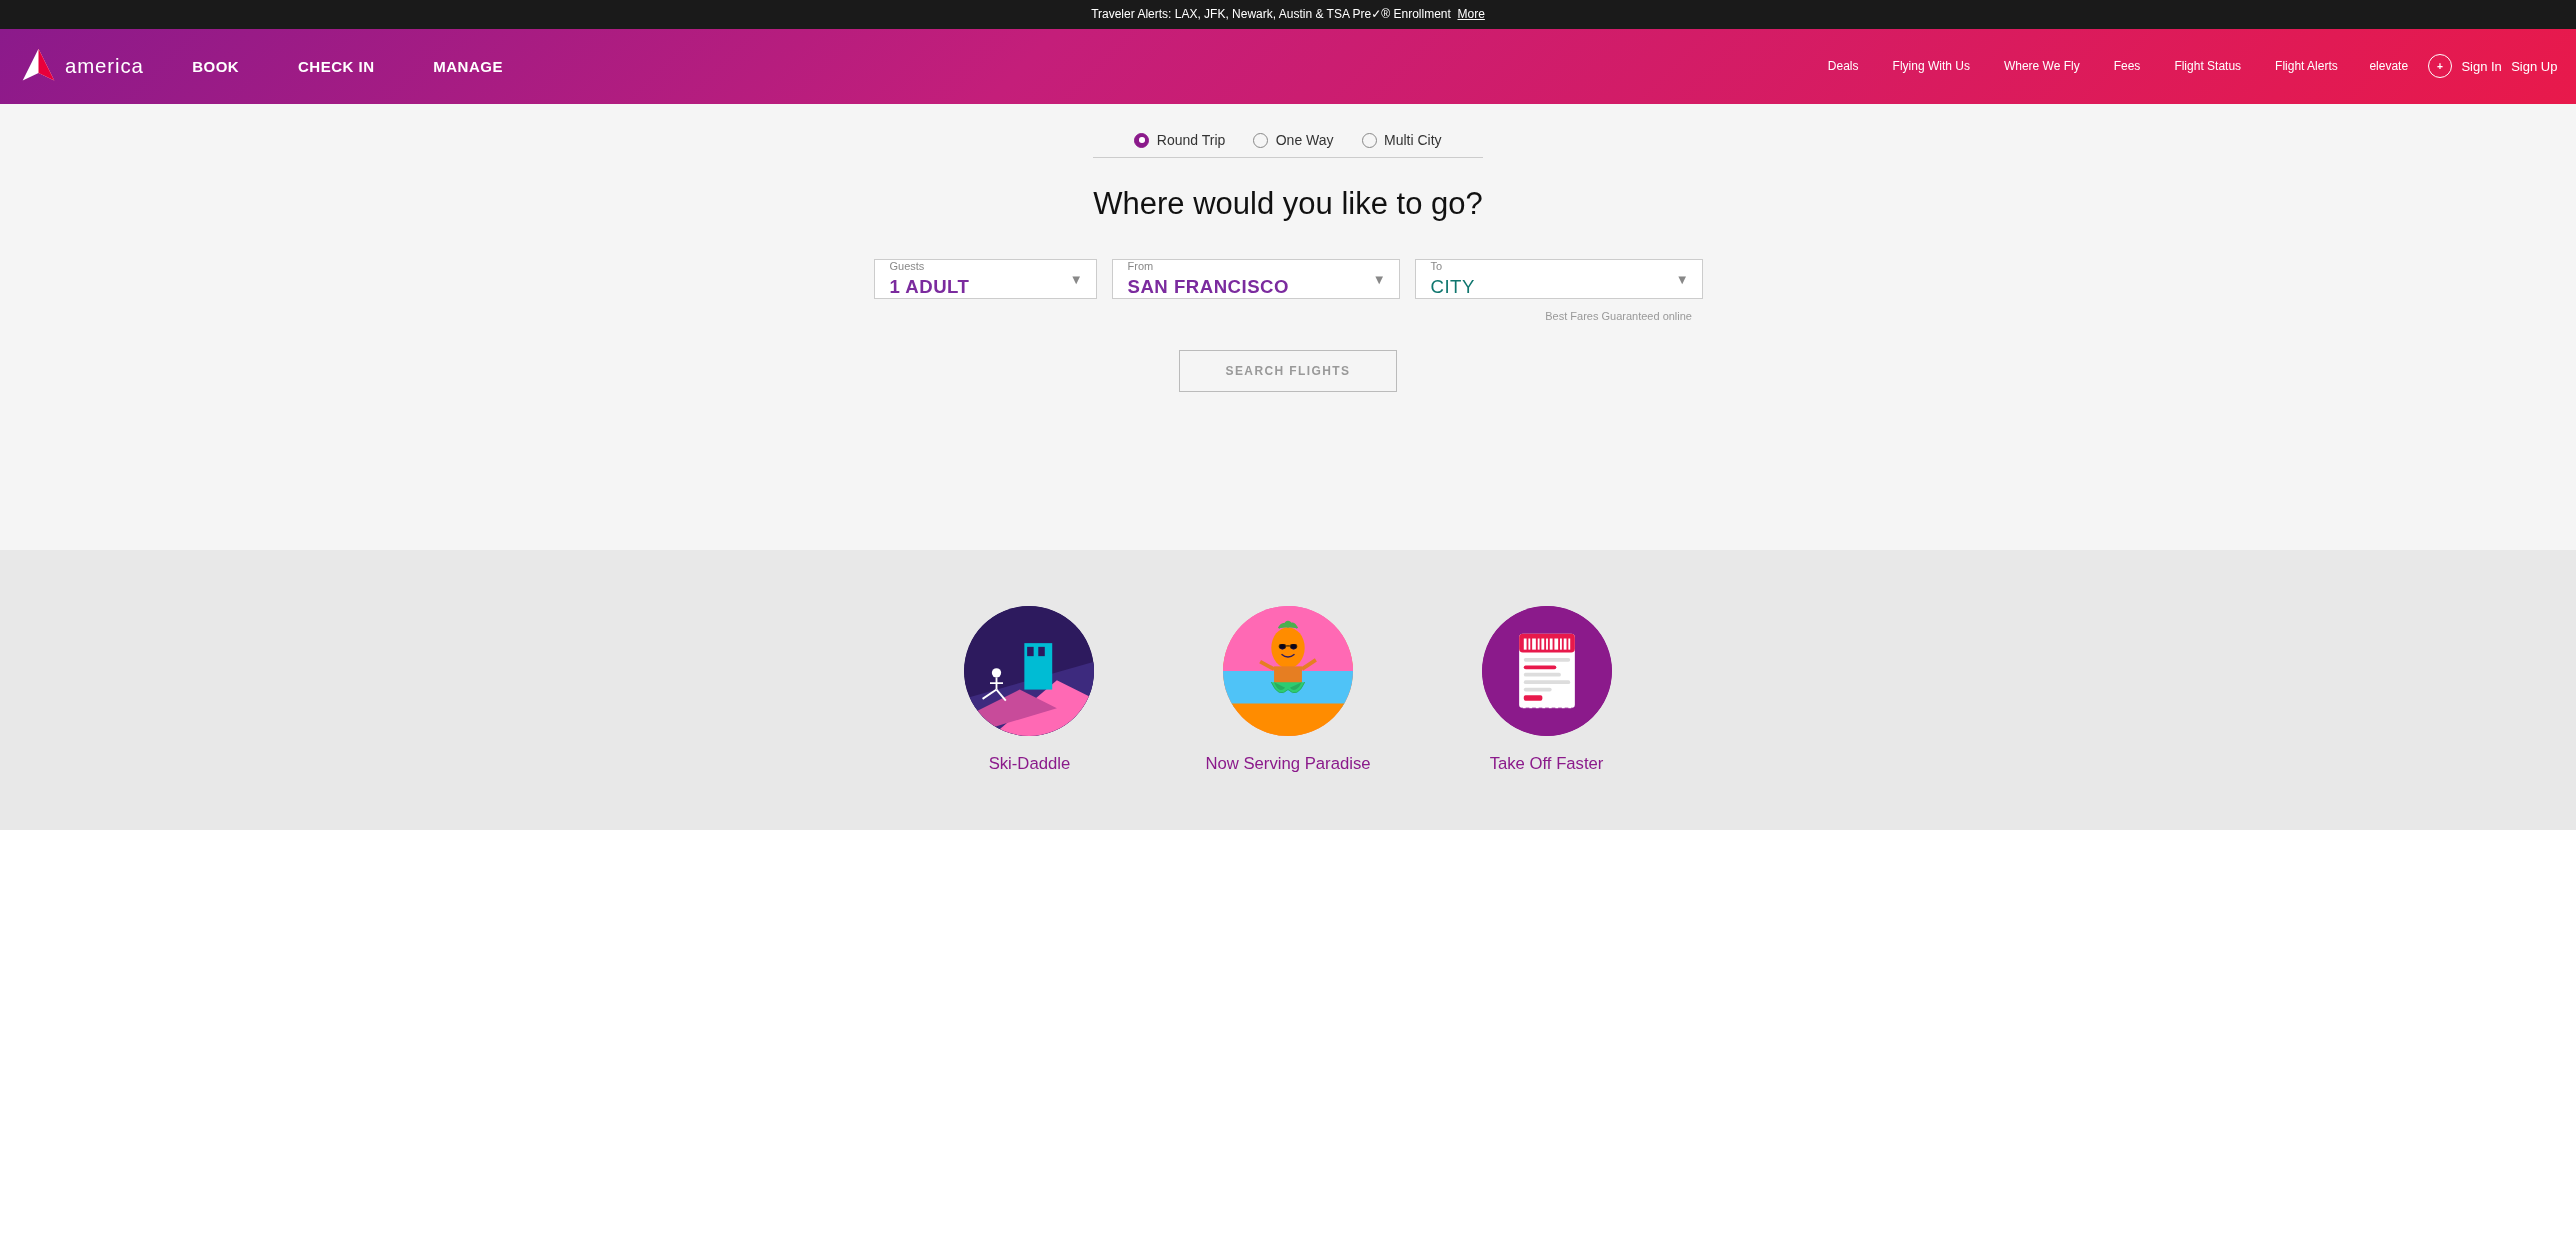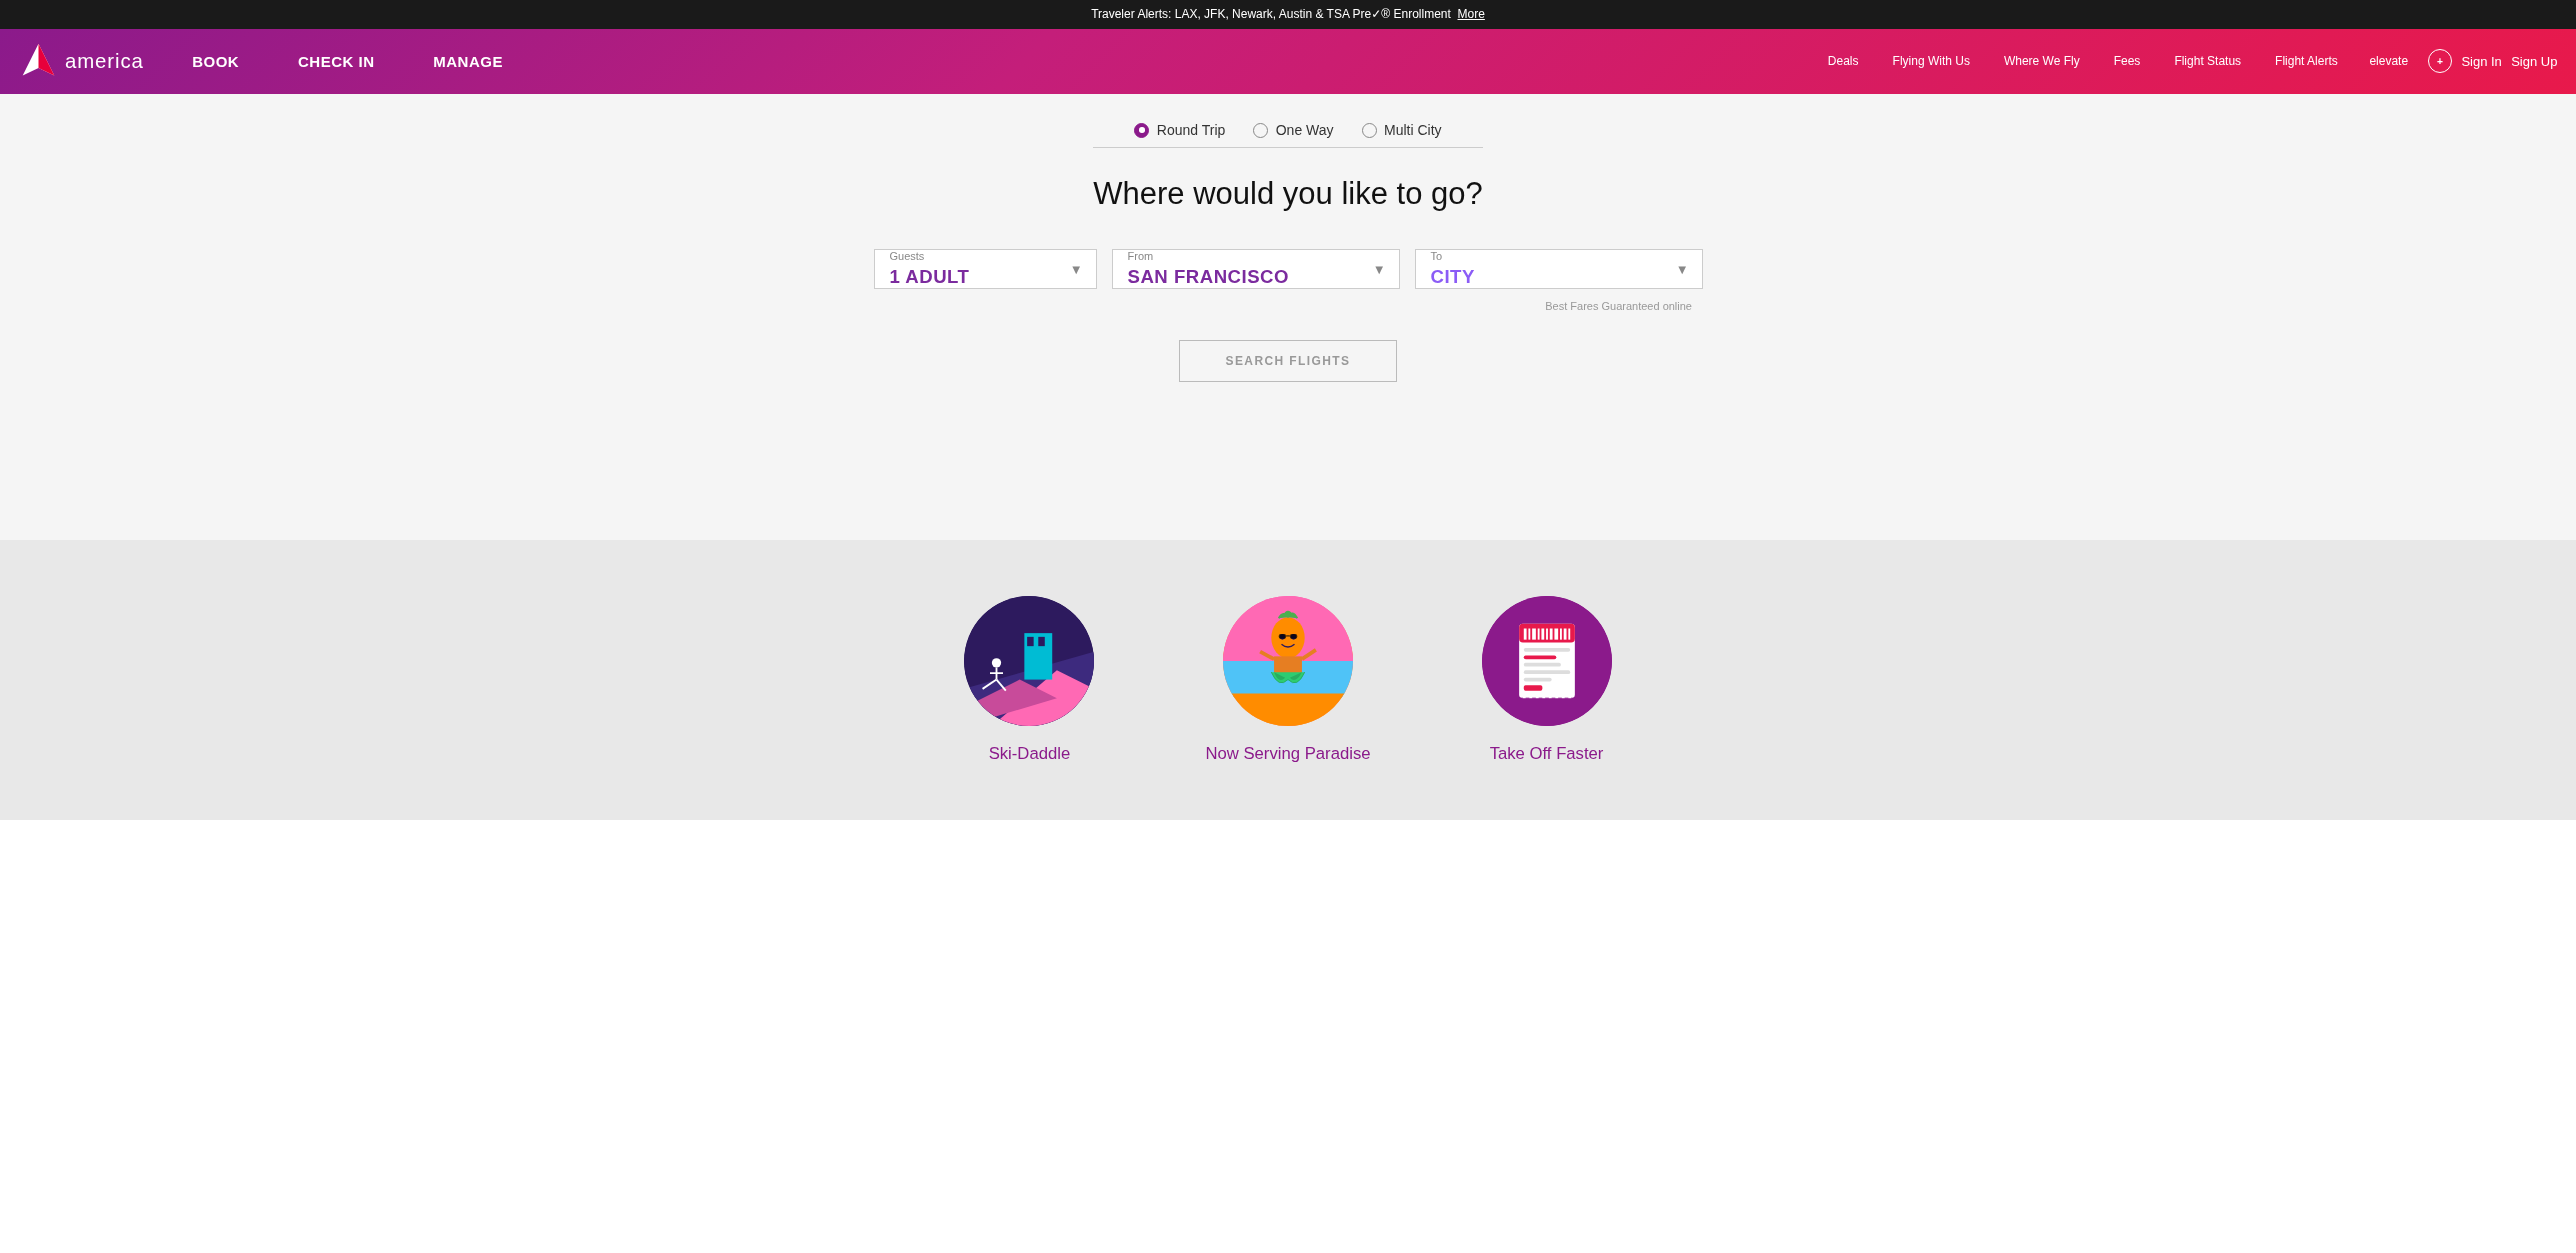--- a/index.html
+++ b/index.html
@@ -13,21 +13,21 @@
       padding: 7.4px 18.6px;
       font-size: 12px;
     }
     .alert-bar a { color: #fff; text-decoration: underline; }
 
     
     .main-nav {
       background: linear-gradient(135deg, #8b1a8b 0%, #c41e7a 40%, #e8194b 100%);
       display: flex;
       align-items: center;
-      height: 65px;
+      height: 75px;
       padding: 0 18.6px;
     }
     .logo-area {
       display: flex;
       align-items: center;
       margin-right: 28px;
     }
     .logo-icon {
       width: 39px;
       height: 39px;
@@ -188,22 +188,22 @@
       color: #888;
       margin-bottom: 3.7px;
     }
     .form-field-value {
       font-size: 18.6px;
       font-weight: 700;
       color: #7b2b9e;
       letter-spacing: 0.5px;
     }
     .form-field-value.placeholder {
-      color: #8b5cf6;
-      font-weight: 700;
+      color: #0f766e;
+      font-weight: 400;
     }
     .form-field-arrow {
       position: absolute;
       right: 13px;
       top: 50%;
       transform: translateY(-50%);
       color: #888;
       font-size: 13px;
     }
 

